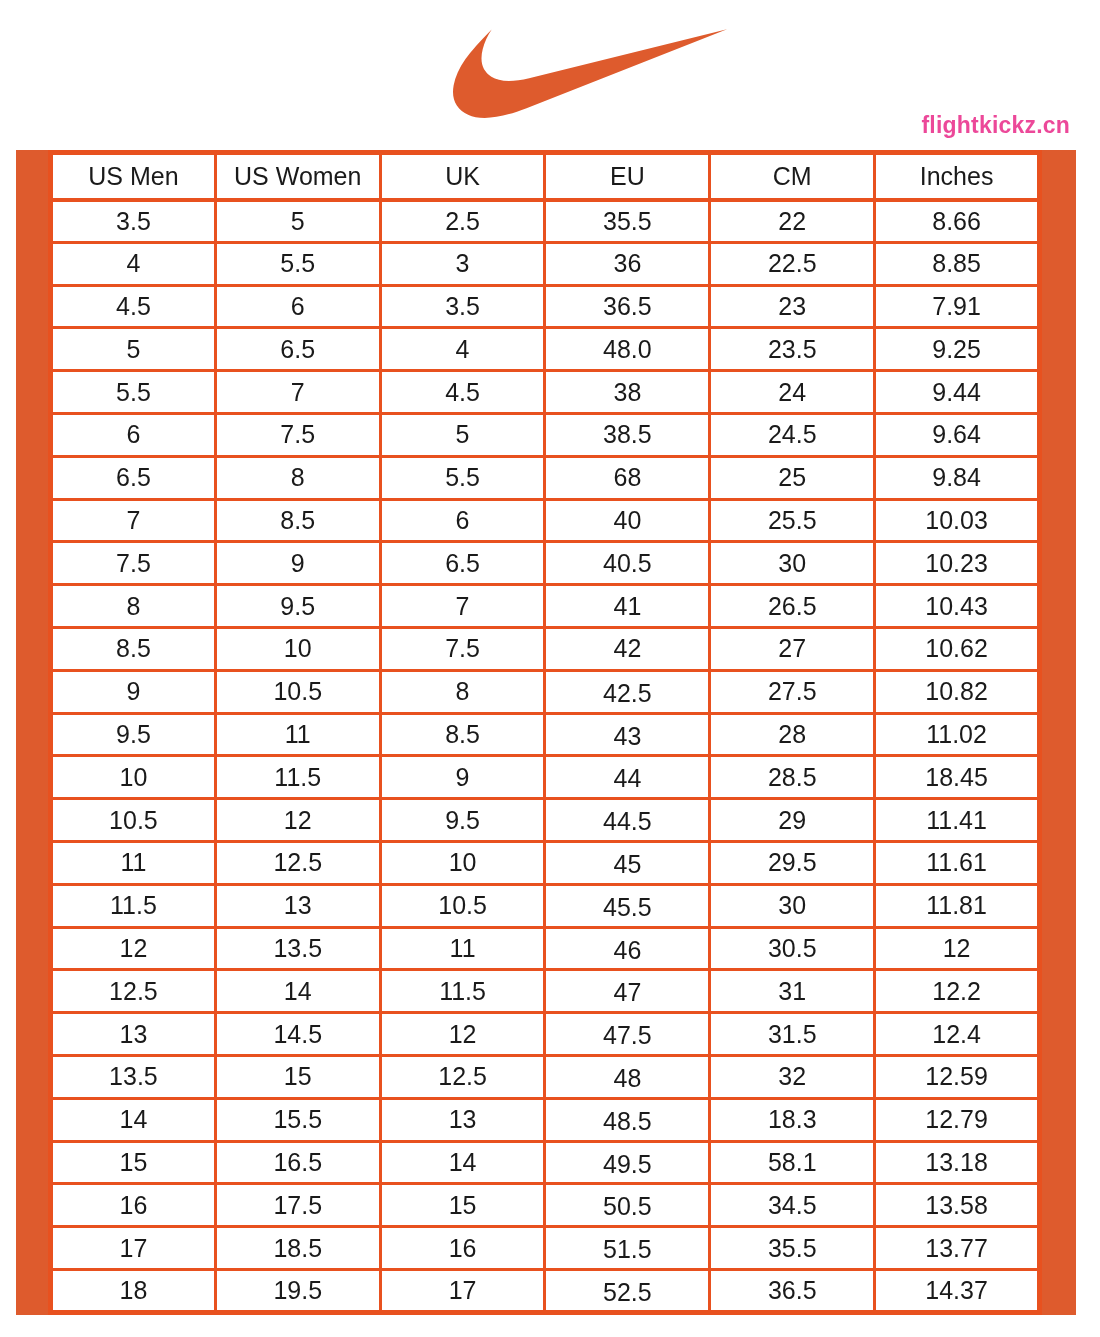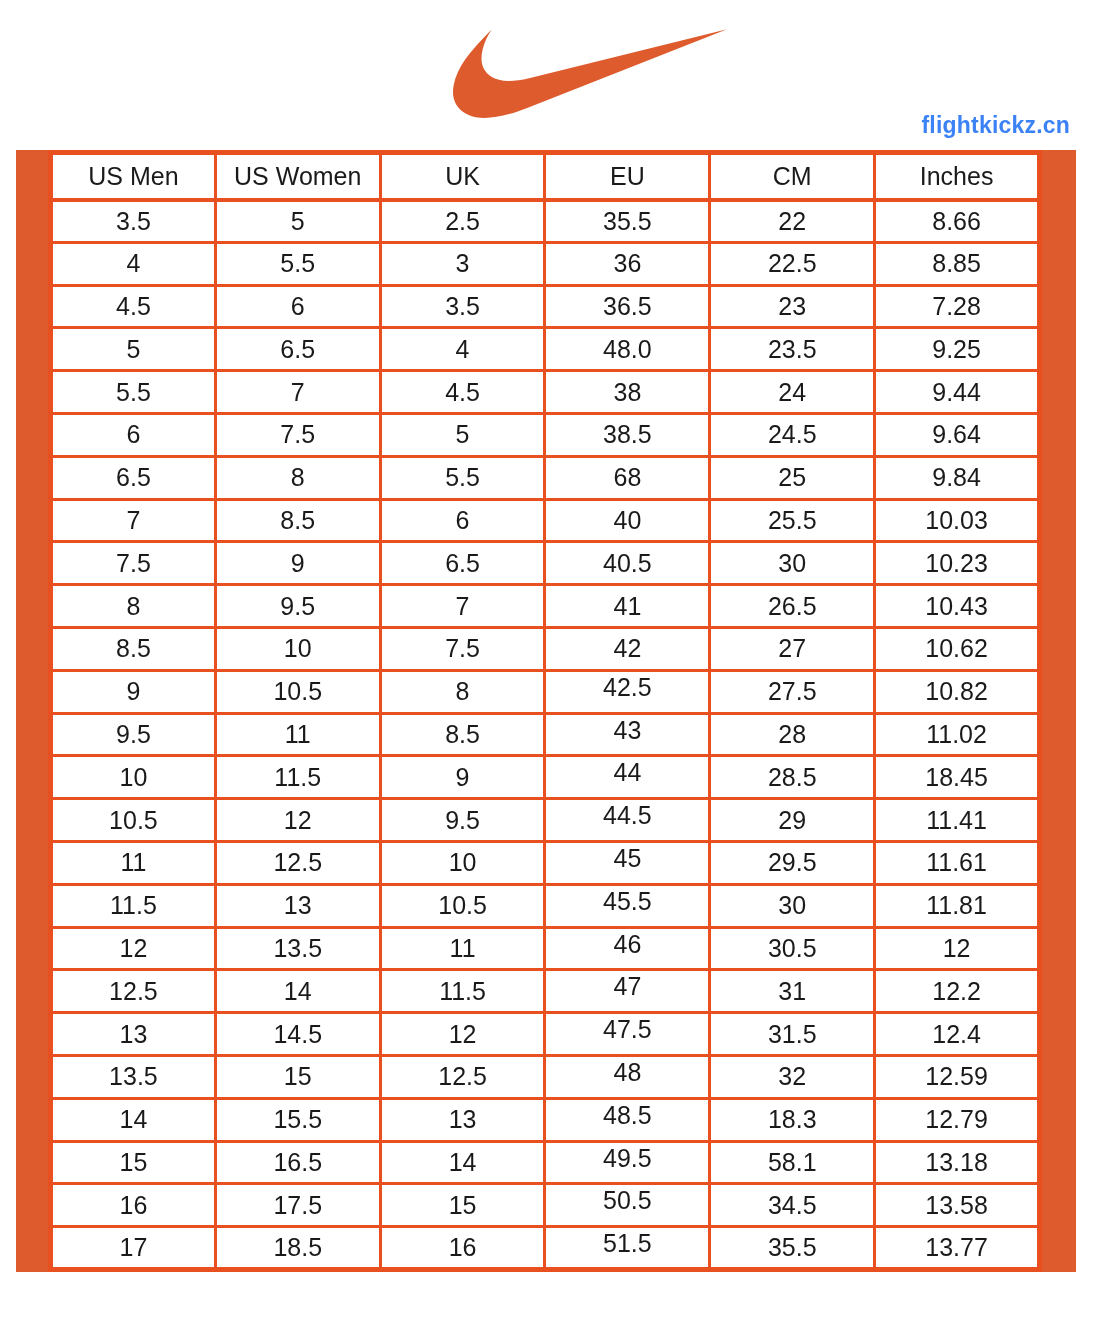--- a/index.html
+++ b/index.html
@@ -31,21 +31,21 @@
     height: 94px;
     color: var(--accent);
   }
   .website {
     position: absolute;
     top: 112px;
     right: 30px;
     font-size: 23px;
     font-weight: 700;
     letter-spacing: 0.2px;
-    color: #3b82f6;
+    color: #ec4899;
   }
   .table-wrap {
     position: absolute;
     left: 16px;
     top: 150px;
     width: 1060px;
     display: flex;
     align-items: stretch;
   }
   .side-bar { background: var(--accent); }
@@ -74,21 +74,21 @@
     border-bottom-width: 4px;
   }
   .size-table tbody td {
     height: 42.8px;
     font-size: 25px;
     font-weight: 400;
   }
   
   .size-table tbody td.eu-raised {
     vertical-align: top;
-    padding-top: 2px;
+    padding-top: 8px;
     line-height: 1.1;
   }
 </style>
 </head>
 <body>
 
 <div class="page">
 
   <svg class="swoosh" viewBox="0 7.5 24 8.9" preserveAspectRatio="none" aria-hidden="true">
     <path fill="currentColor" d="M24 7.8L6.442 15.276c-1.456.616-2.679.925-3.668.925-1.12 0-1.933-.392-2.437-1.177-.317-.504-.41-1.143-.28-1.918.13-.775.476-1.6 1.036-2.478.467-.71 1.232-1.643 2.297-2.8a6.122 6.122 0 0 0-.784 1.848c-.28 1.195-.028 2.072.756 2.632.373.261.886.392 1.54.392.522 0 1.11-.084 1.764-.252L24 7.8z"></path>
@@ -126,21 +126,21 @@
             <td>36</td>
             <td>22.5</td>
             <td>8.85</td>
           </tr>
           <tr>
             <td>4.5</td>
             <td>6</td>
             <td>3.5</td>
             <td>36.5</td>
             <td>23</td>
-            <td>7.28</td>
+            <td>7.91</td>
           </tr>
           <tr>
             <td>5</td>
             <td>6.5</td>
             <td>4</td>
             <td>48.0</td>
             <td>23.5</td>
             <td>9.25</td>
           </tr>
           <tr>
@@ -304,19 +304,27 @@
             <td>13.58</td>
           </tr>
           <tr>
             <td>17</td>
             <td>18.5</td>
             <td>16</td>
             <td class="eu-raised">51.5</td>
             <td>35.5</td>
             <td>13.77</td>
           </tr>
+          <tr>
+            <td>18</td>
+            <td>19.5</td>
+            <td>17</td>
+            <td class="eu-raised">52.5</td>
+            <td>36.5</td>
+            <td>14.37</td>
+          </tr>
         </tbody>
     </table>
 
     <div class="side-bar right"></div>
   </div>
 
 </div>
 
 </body></html>

